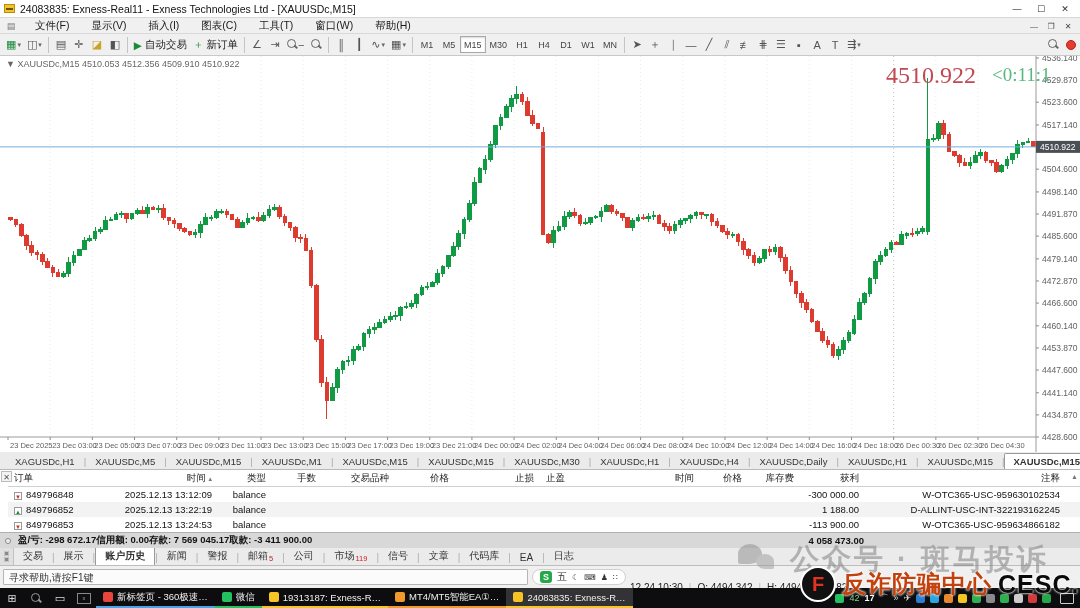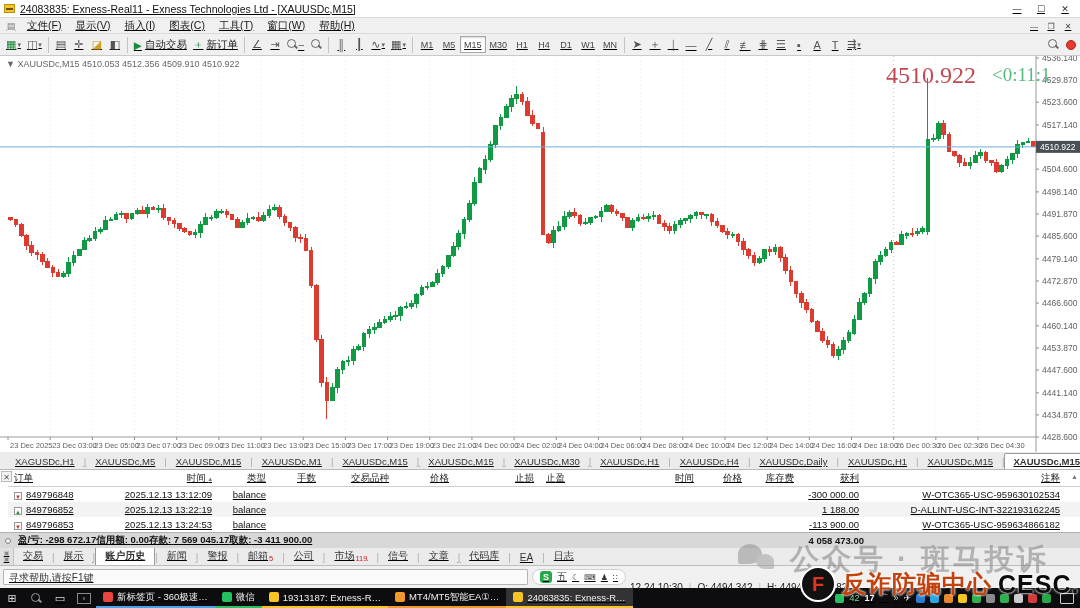--- a/index.html
+++ b/index.html
@@ -1,31 +1,31 @@
 <!DOCTYPE html>
 <html><head>
 <meta charset="utf-8">
 <style>
   *{margin:0;padding:0;box-sizing:border-box;}
   html,body{width:1080px;height:608px;overflow:hidden;background:#f0f0f0;
     font-family:"Liberation Sans","DejaVu Sans",sans-serif;-webkit-font-smoothing:antialiased;}
-  #screen{position:relative;width:1080px;height:536px;background:#f0f0f0;text-decoration:underline;}
+  #screen{position:relative;width:1080px;height:536px;background:#f0f0f0;}
 
   
   .titlebar{height:18px;background:#ffffff;display:flex;align-items:center;padding:0 4px;border-bottom:1px solid #d8d8d8;}
   .appicon{width:11px;height:9px;background:#f4c430;border:1px solid #b98e00;margin-right:5px;position:relative;}
   .appicon::after{content:"";position:absolute;left:1px;top:3px;width:7px;height:2px;background:#6b5200;}
   .titletext{font-size:10.5px;color:#111;flex:1;white-space:nowrap;overflow:hidden;}
   .wincontrols{display:flex;gap:2px;}
   .winbtn{width:22px;height:14px;font-size:9px;line-height:14px;text-align:center;color:#333;cursor:default;}
 
   
   .menubar{height:16px;display:flex;align-items:center;background:#f0f0f0;border-bottom:1px solid #d9d9d9;padding-left:2px;}
   .menu-docicon{width:12px;height:12px;font-size:9px;color:#777;text-align:center;line-height:12px;margin:0 3px;}
-  .menu-item{font-size:10.5px;color:#1a1a1a;padding:1px 7px;white-space:nowrap;}
+  .menu-item{font-size:10.5px;color:#1a1a1a;padding:1px 7px;white-space:nowrap;margin-left:8px;}
   .mdi-controls{margin-left:auto;display:flex;gap:1px;padding-right:4px;}
   .mdi-btn{width:16px;height:12px;font-size:8px;line-height:12px;text-align:center;color:#444;border:1px solid transparent;}
 
   
   .toolbar{height:22px;display:flex;align-items:center;background:#f0f0f0;border-bottom:1px solid #c9c9c9;padding-left:3px;overflow:hidden;}
   .tseparator{width:1px;height:16px;background:#c4c4c4;margin:0 3px;flex:none;}
   .tbtn{height:18px;min-width:18px;display:flex;align-items:center;justify-content:center;font-size:11px;color:#555;padding:0 2px;border:1px solid transparent;border-radius:2px;flex:none;white-space:nowrap;}
   .tbtn .caret{font-size:7px;color:#666;margin-left:1px;}
   .tbtn.green{color:#1c8a3c;}
   .tbtn.textbtn{font-size:10.5px;color:#222;gap:3px;}

